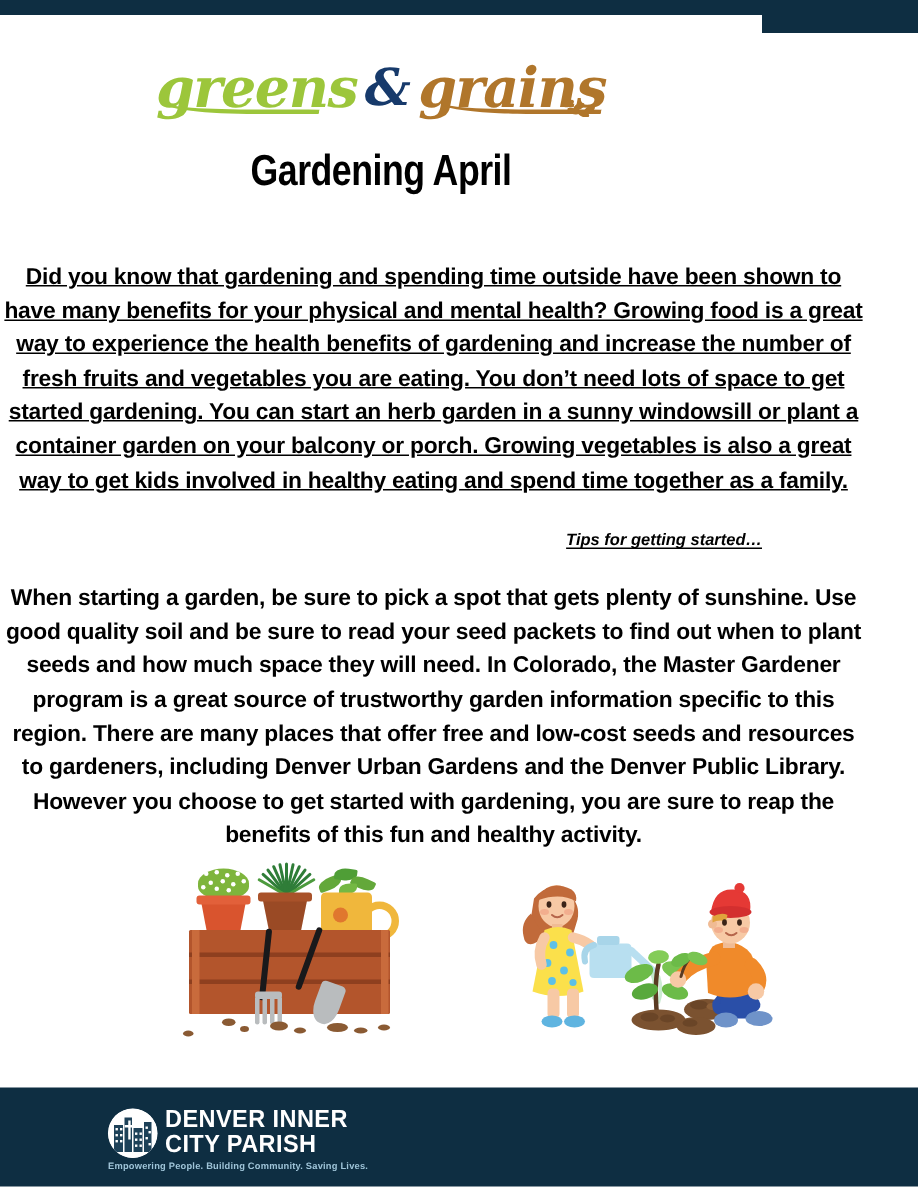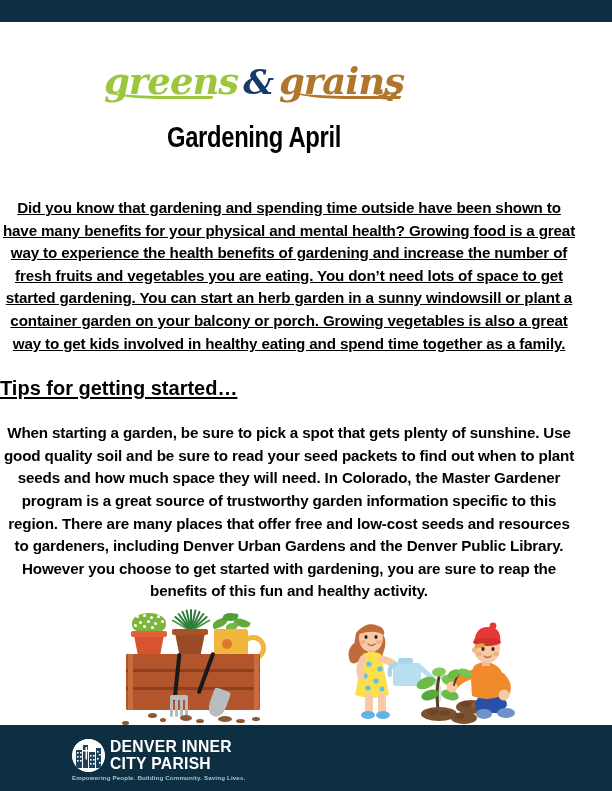--- a/index.html
+++ b/index.html
@@ -21,21 +21,21 @@
     position: absolute;
     top: 0; left: 0;
     width: 612px;
     height: 22px;
     background: #0e2e42;
   }
 
   
   .page {
     position: absolute;
-    top: 33px; left: 0;
+    top: 10px; left: 0;
     width: 508px;
     height: 703px;
     background: #ffffff;
   }
 
   
   .brand {
     margin-top: 30px;
     text-align: center;
     height: 52px;
@@ -106,26 +106,27 @@
   }
   .subhead {
     text-align: center;
     font-weight: bold;
     font-size: 15.5px;
     text-decoration: underline;
     text-underline-offset: 2px;
     margin: 18px 0 0 0;
   }
   .subhead2 {
-    text-align: left;
-    font-weight: bold;
-    font-size: 20px;
+    text-align: right;
+    font-weight: bold;
+    font-size: 11px;
     text-decoration: underline;
     text-underline-offset: 2px;
     margin: 0;
+    font-style: italic;
   }
 
   
   .para {
     width: 578px;
     margin: 0 auto;
     text-align: center;
     font-weight: bold;
     font-size: 15.2px;
     line-height: 22.6px;

